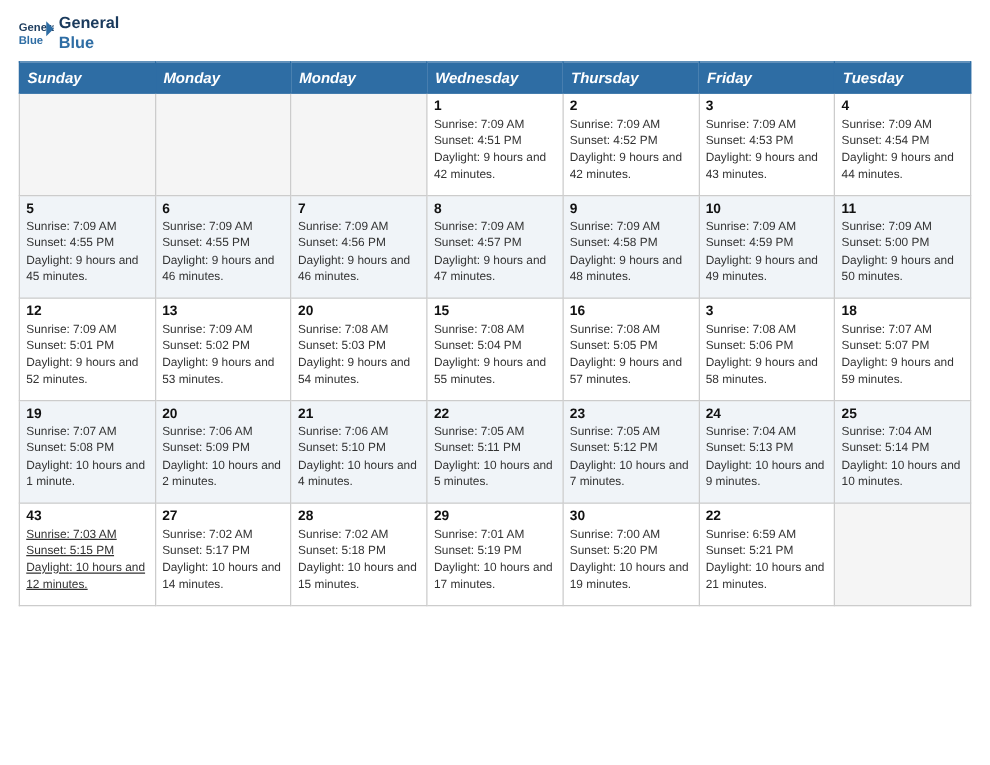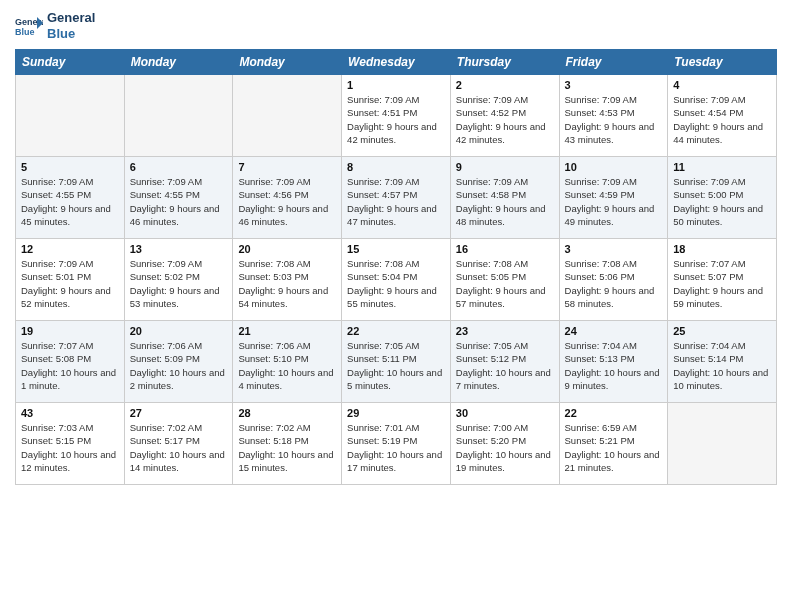--- a/index.html
+++ b/index.html
@@ -286,21 +286,21 @@
           <td>
             <span class="day-num">25</span>
             <div class="day-info" style="white-space: pre-line;">Sunrise: 7:04 AM
 Sunset: 5:14 PM
 Daylight: 10 hours and 10 minutes.</div>
           </td>
         </tr>
         <tr>
           <td>
             <span class="day-num">43</span>
-            <div class="day-info" style="white-space: pre-line;">Sunrise: 7:03 AM
+            <div class="day-info" style="white-space: pre-line; text-decoration: underline;">Sunrise: 7:03 AM
 Sunset: 5:15 PM
 Daylight: 10 hours and 12 minutes.</div>
           </td>
           <td>
             <span class="day-num">27</span>
             <div class="day-info" style="white-space: pre-line;">Sunrise: 7:02 AM
 Sunset: 5:17 PM
 Daylight: 10 hours and 14 minutes.</div>
           </td>
           <td>

